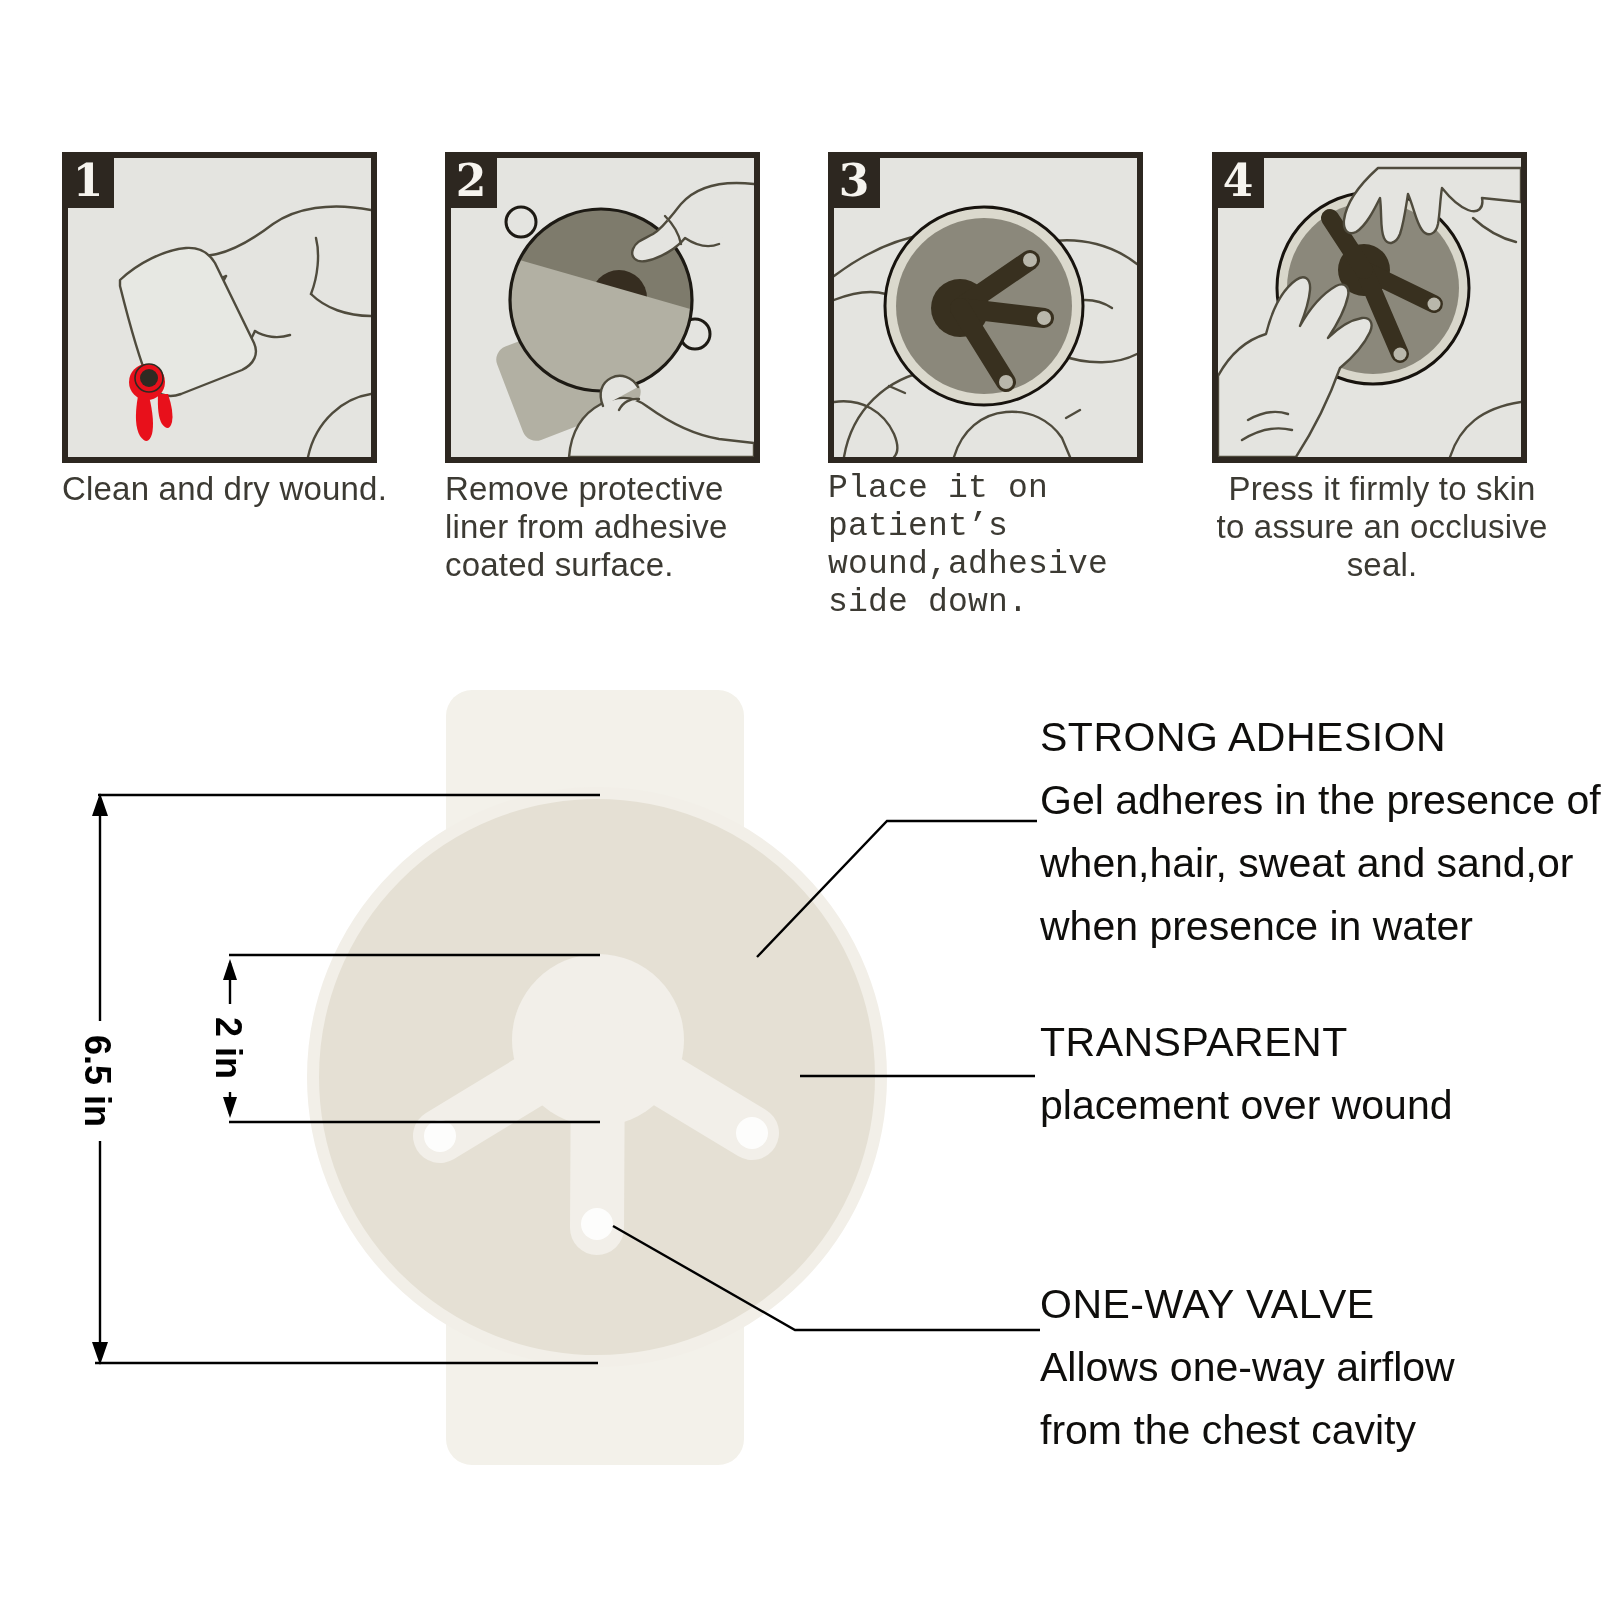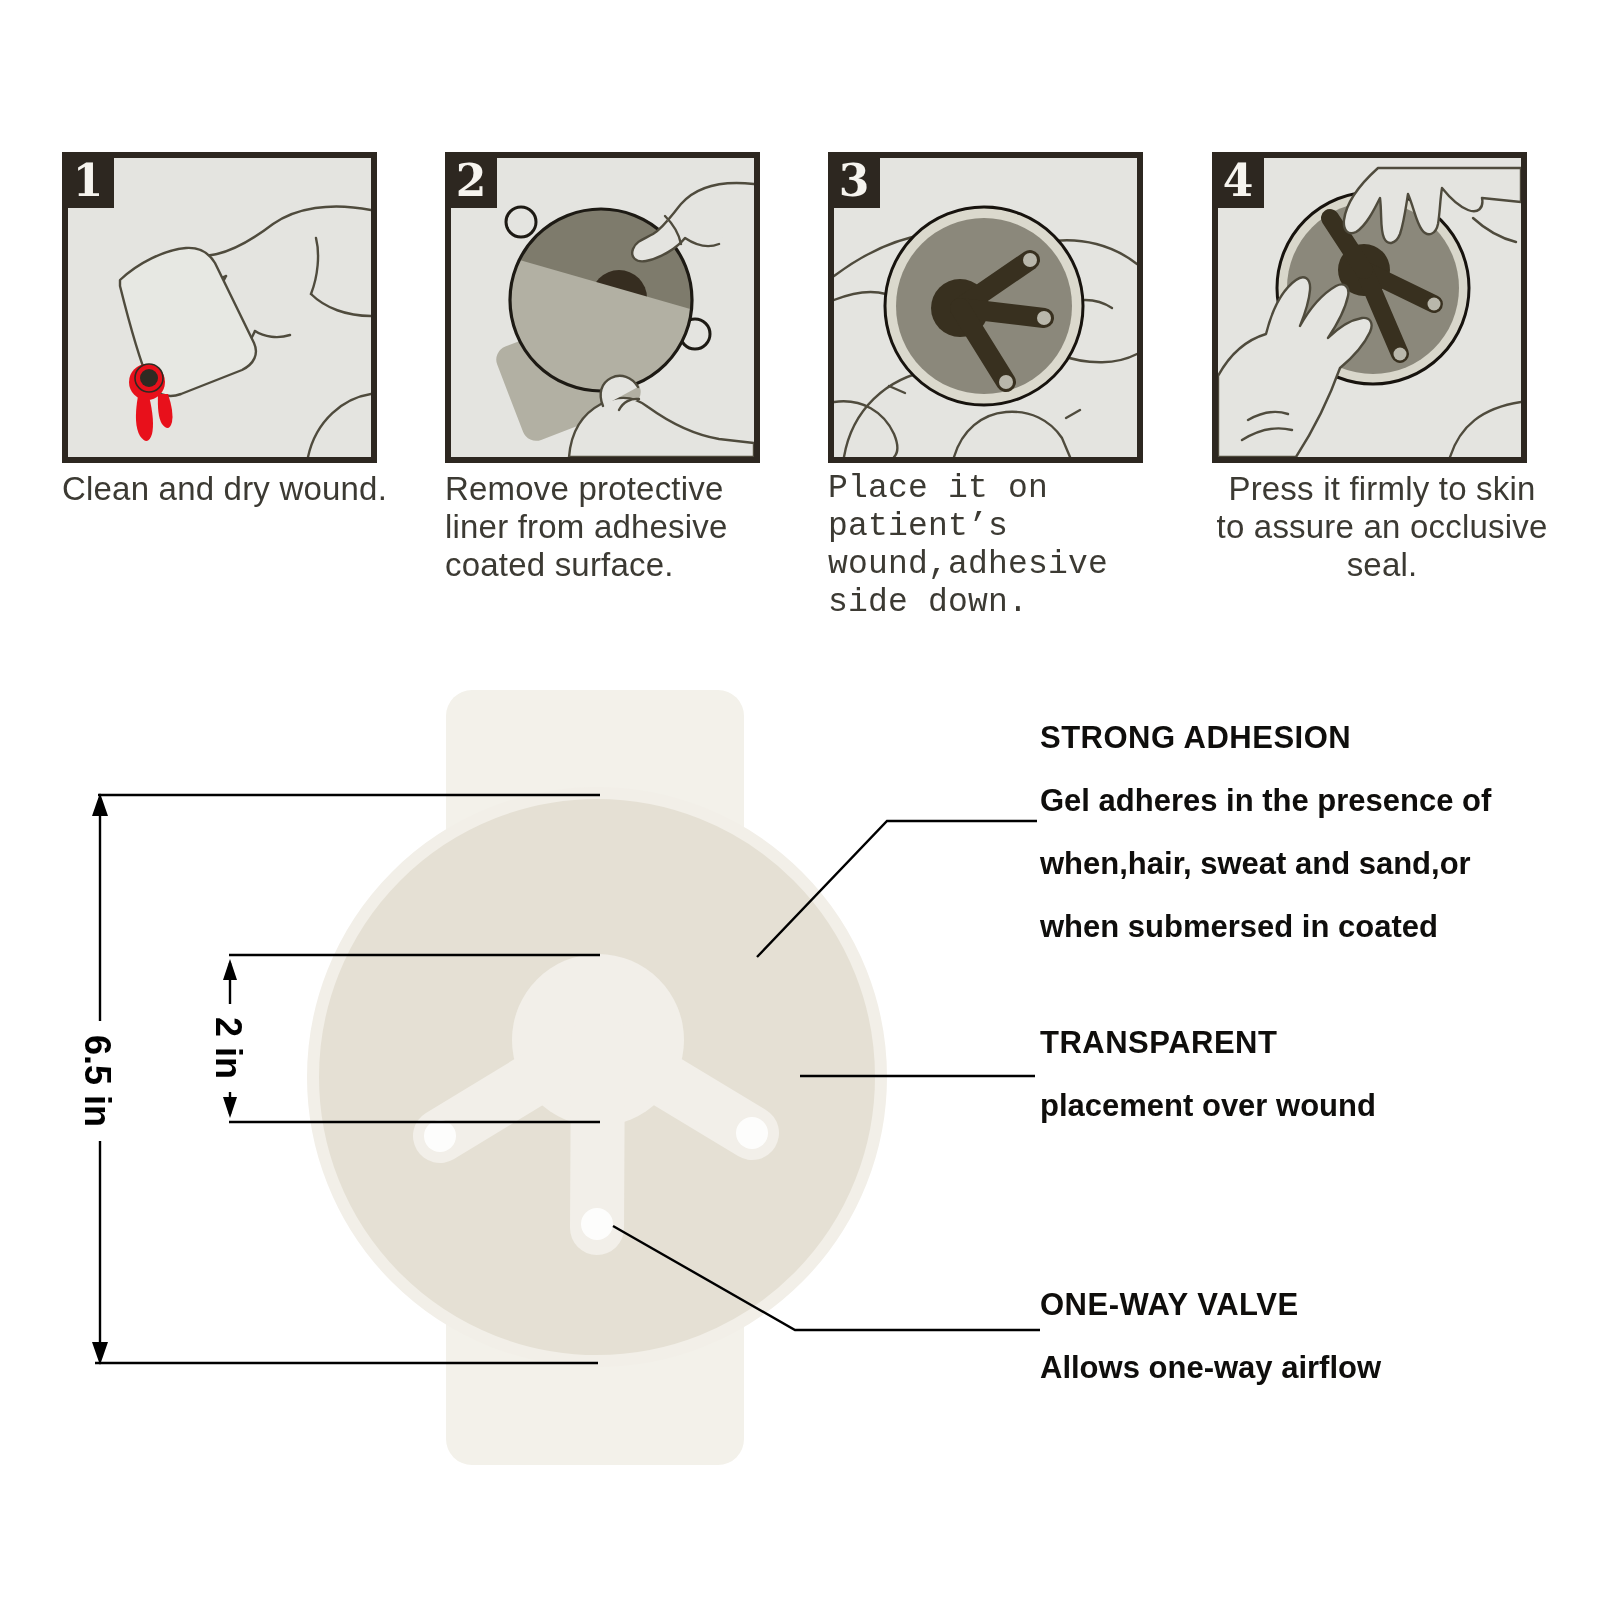--- a/index.html
+++ b/index.html
@@ -19,21 +19,21 @@
               background:#f3f1ea;}
   .seal-circle{position:absolute;left:307px;top:787px;width:556px;height:556px;border-radius:50%;
                background:#e5e0d4;border:12px solid #f2efe8;}
   .valve-svg{position:absolute;left:380px;top:930px;}
   .overlay-svg{position:absolute;left:0;top:0;pointer-events:none;z-index:5;}
   .dim-label{position:absolute;z-index:6;font-size:36px;font-weight:bold;color:#000;
              text-align:center;background:#fff;}
   .dim-65{left:37px;top:1061px;width:120px;height:40px;line-height:40px;transform:rotate(90deg);}
   .dim-2{left:184px;top:1028px;width:88px;height:40px;line-height:40px;transform:rotate(90deg);}
   
-  .feature{position:absolute;left:1040px;font-size:31px;line-height:63px;font-weight:bold;
+  .feature{position:absolute;left:1040px;font-size:41px;line-height:63px;font-weight:normal;
            color:#0f0e0c;z-index:6;white-space:nowrap;}
   .feature .ft-title{letter-spacing:0.5px;}
 </style>
 </head>
 <body>
 
 <div id="canvas">
 
   <div class="panel" style="left:62px;">
     <div class="badge">1</div>
@@ -188,26 +188,27 @@
     </g>
   </svg>
 
   <div class="dim-label dim-65">6.5 in</div>
   <div class="dim-label dim-2">2 in</div>
 
   <div class="feature" style="top:706px;">
     <div class="ft-title">STRONG ADHESION</div>
     <div>Gel adheres in the presence of</div>
     <div>when,hair, sweat and sand,or</div>
-    <div>when submersed in coated</div>
+    <div>when presence in water</div>
   </div>
 
   <div class="feature" style="top:1011px;">
     <div class="ft-title">TRANSPARENT</div>
     <div>placement over wound</div>
   </div>
 
   <div class="feature" style="top:1273px;">
     <div class="ft-title">ONE-WAY VALVE</div>
     <div>Allows one-way airflow</div>
+    <div>from the chest cavity</div>
   </div>
 
 </div>
 
 </body></html>

